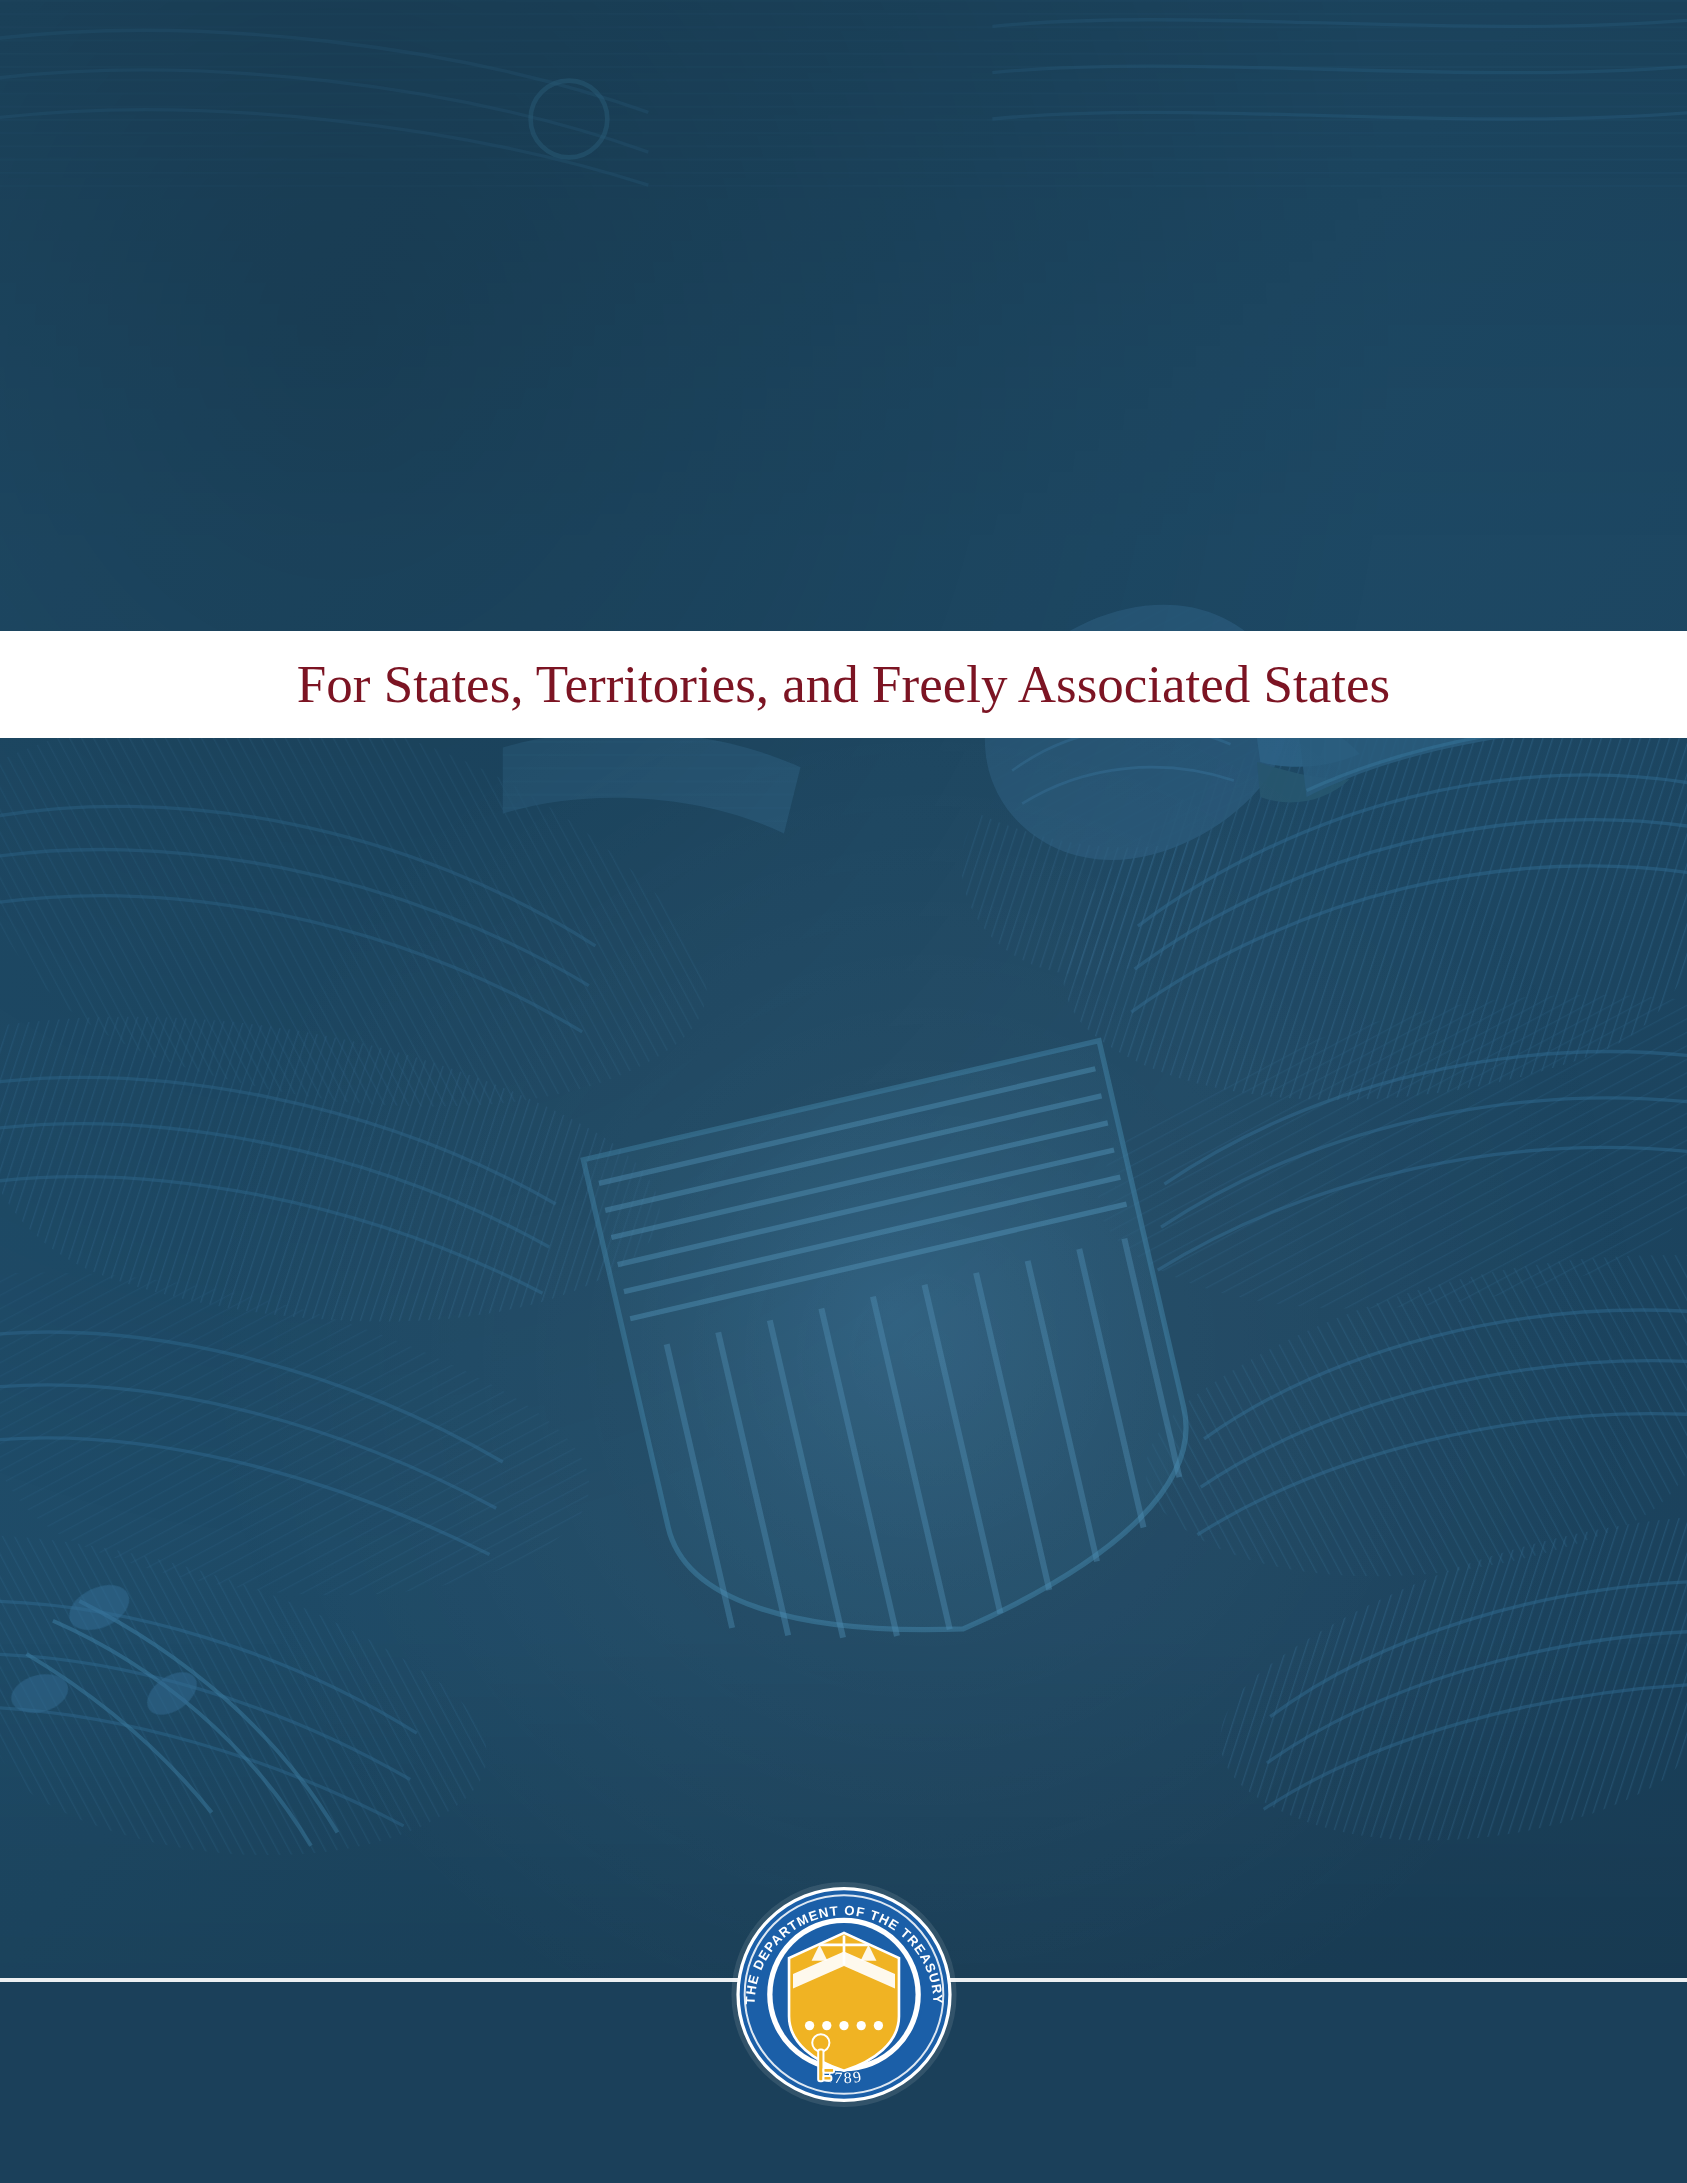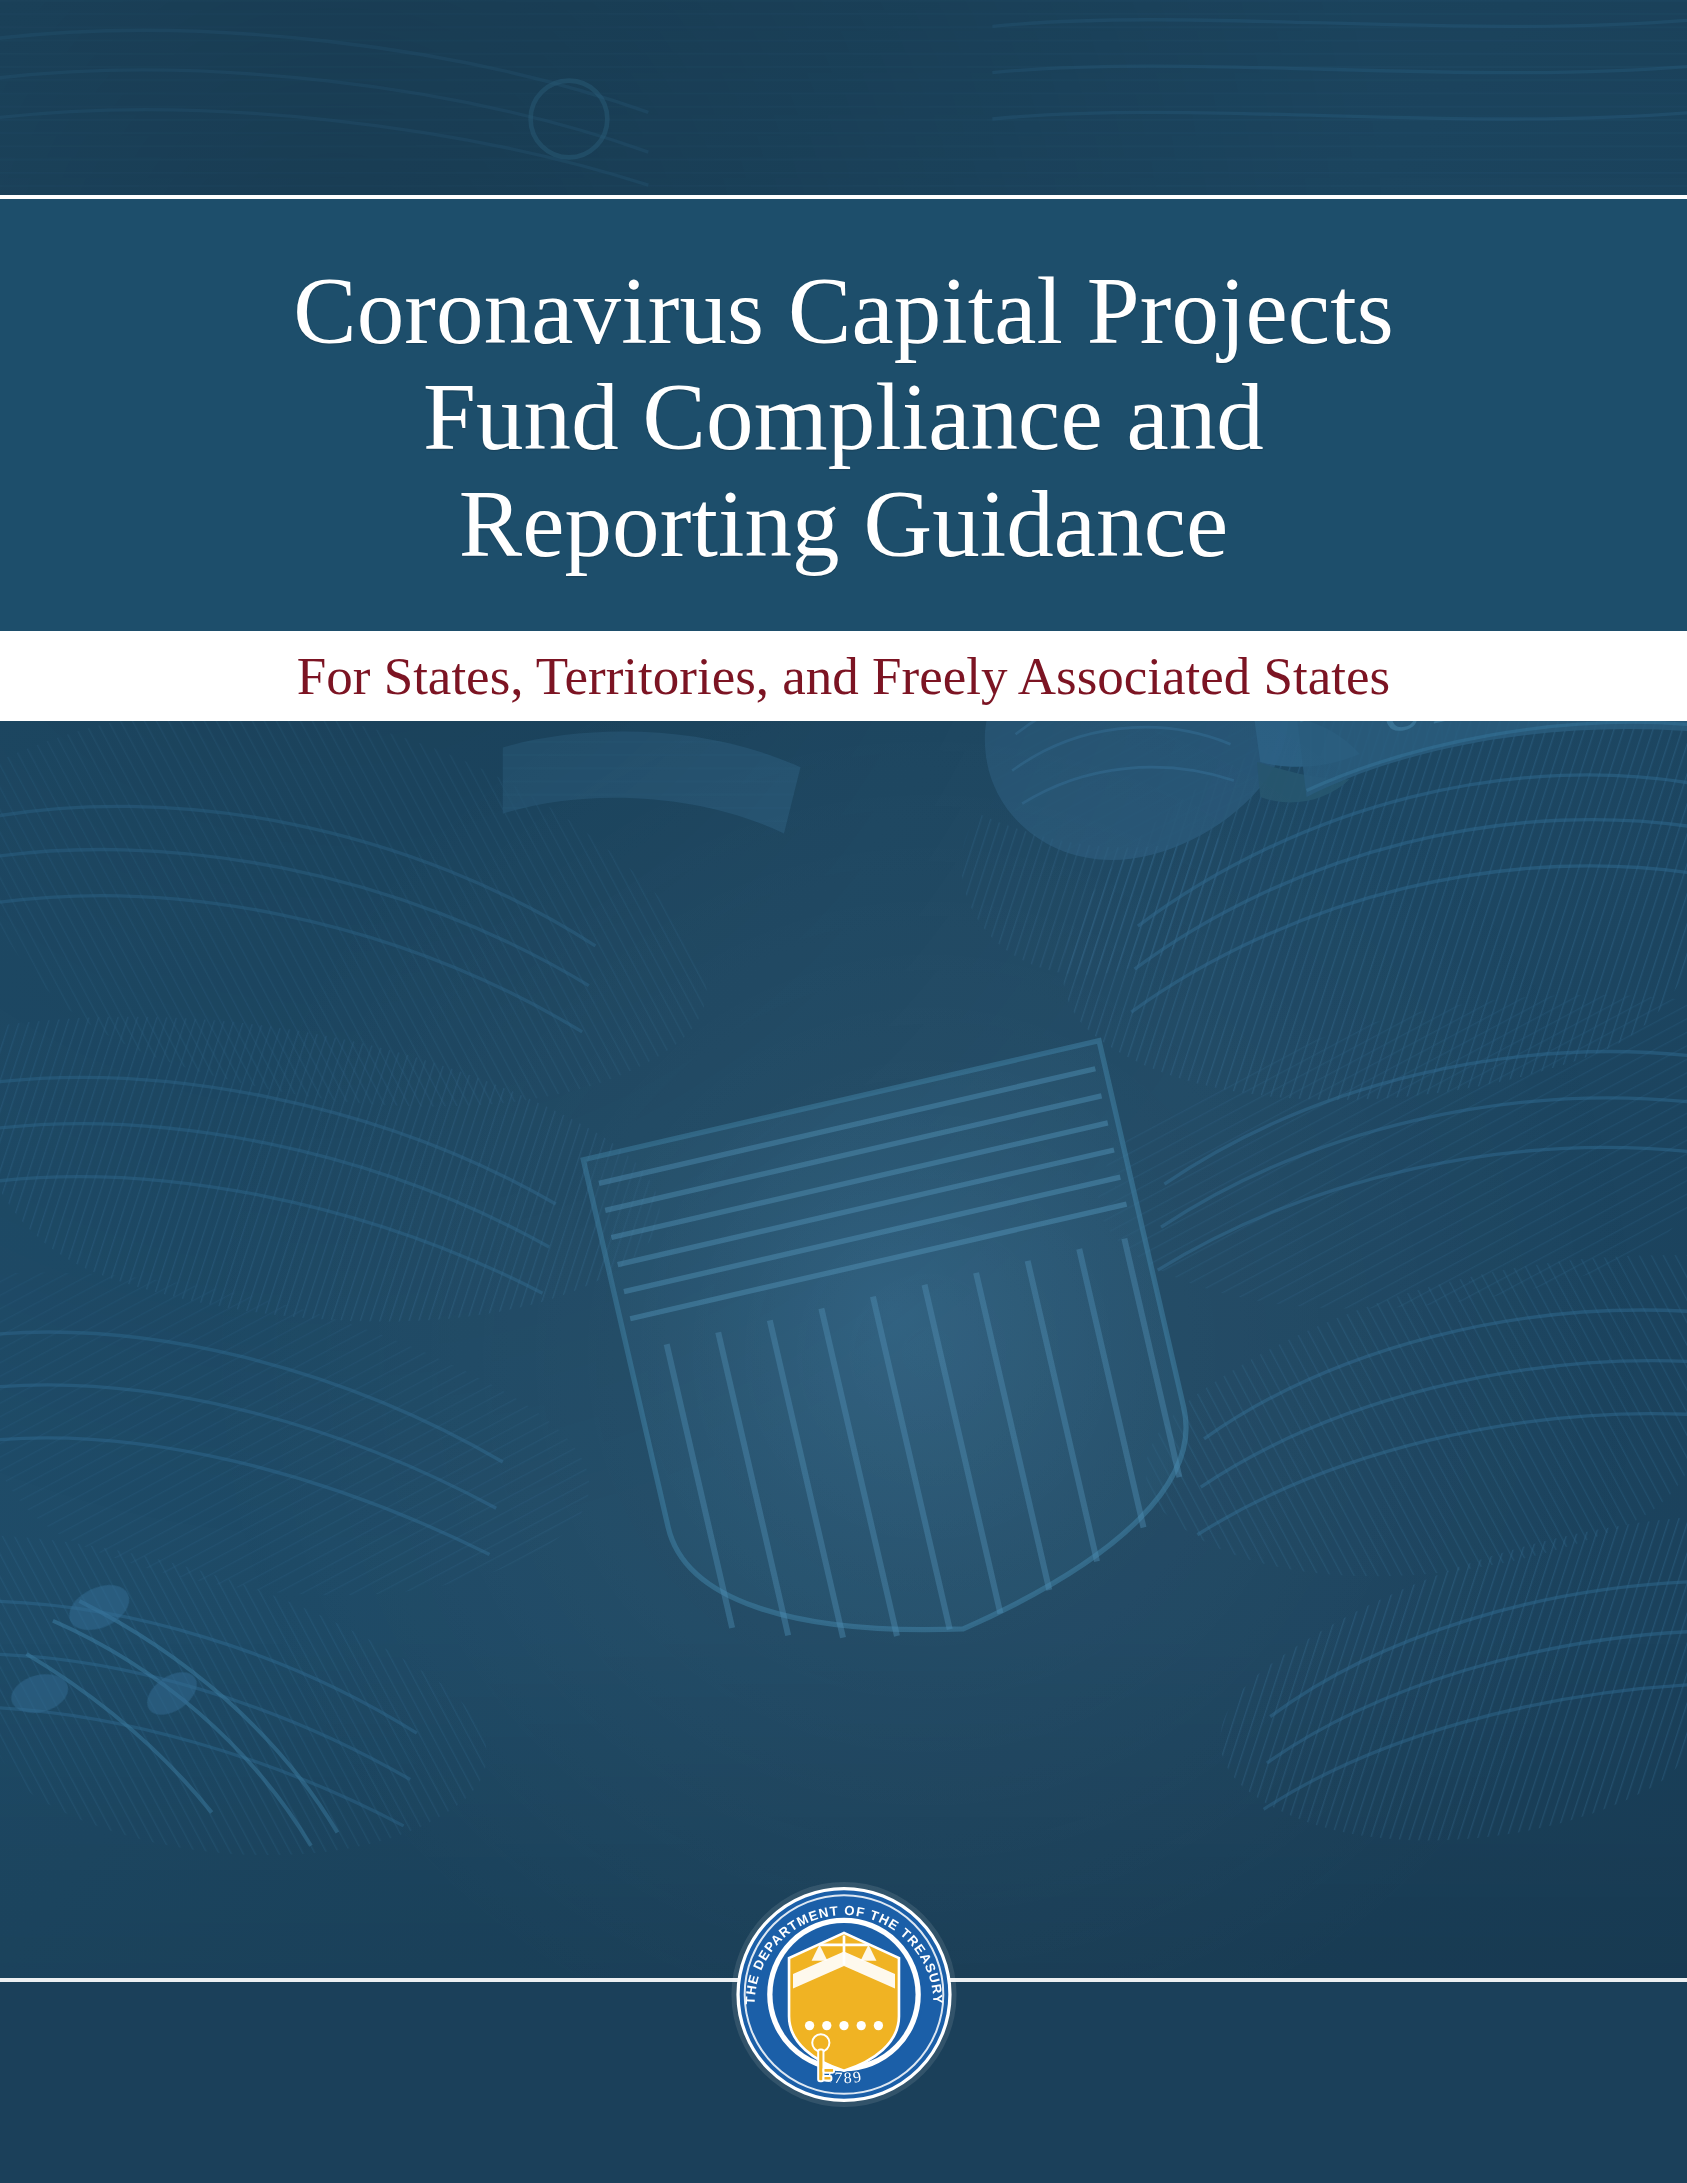--- a/index.html
+++ b/index.html
@@ -69,21 +69,21 @@
     text-shadow: 0 1.3px 1.3px rgba(0,0,0,0.18);
   }
   .title-line { display: block; white-space: nowrap; }
 
   
   .subtitle-band {
     position: absolute;
     left: 0;
     right: 0;
     top: 631px;
-    height: 90px;
+    height: 107px;
     background: #ffffff;
     display: flex;
     align-items: center;
     justify-content: center;
   }
   .subtitle-text {
     color: #7c1423;
     font-size: 53px;
     line-height: 1.1;
     text-align: center;
@@ -320,27 +320,20 @@
         <circle cx="860" cy="180" r="58" fill="none" stroke="#3a7da2" stroke-width="7" opacity="0.5"></circle>
       </g>
 
       <g opacity="0.5">
         <rect x="0" y="3000" width="2550" height="300" fill="url(#hatchB)" opacity="0.28"></rect>
       </g>
     </svg>
   </div>
   <div class="bg-vignette"></div>
 
-  <div class="title-band">
-    <h1 class="title-text">
-      <span class="title-line">Coronavirus Capital Projects</span>
-      <span class="title-line">Fund Compliance and</span>
-      <span class="title-line">Reporting Guidance</span>
-    </h1>
-  </div>
 
   <div class="subtitle-band">
     <div class="subtitle-text">For States, Territories, and Freely Associated States</div>
   </div>
 
   <div class="bottom-rule"></div>
   <div class="bottom-strip"></div>
 
   <div class="seal-wrap">
     <svg viewBox="0 0 370 370" aria-hidden="true">

